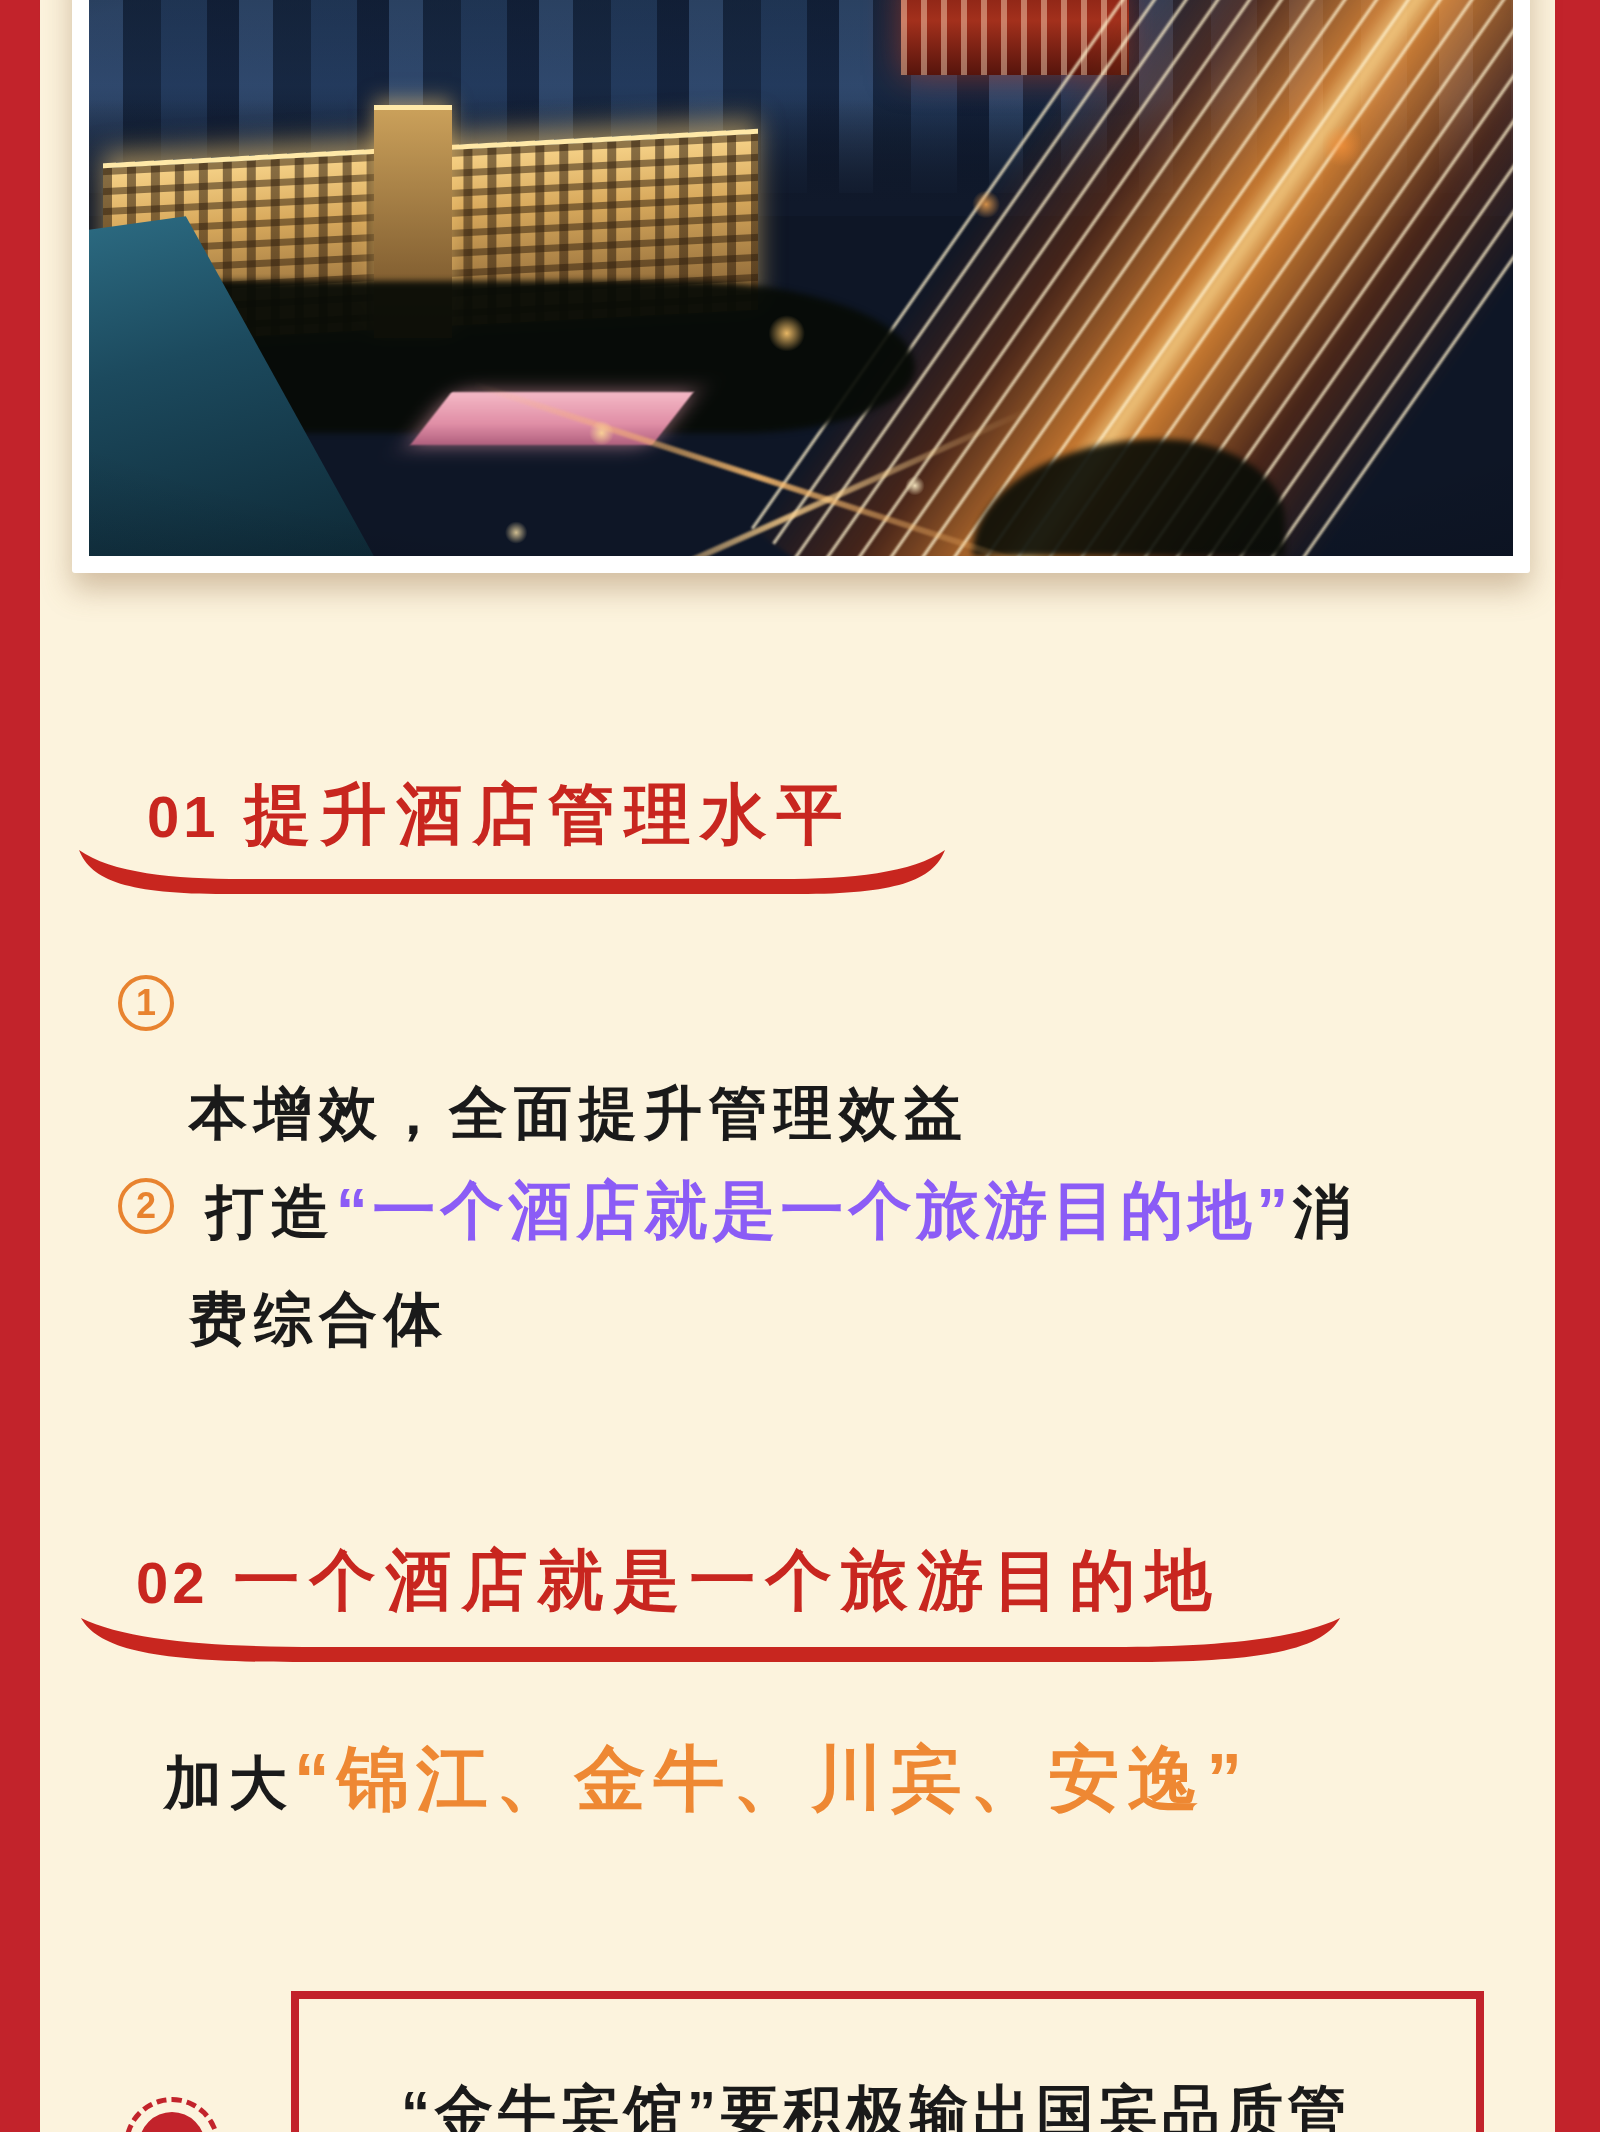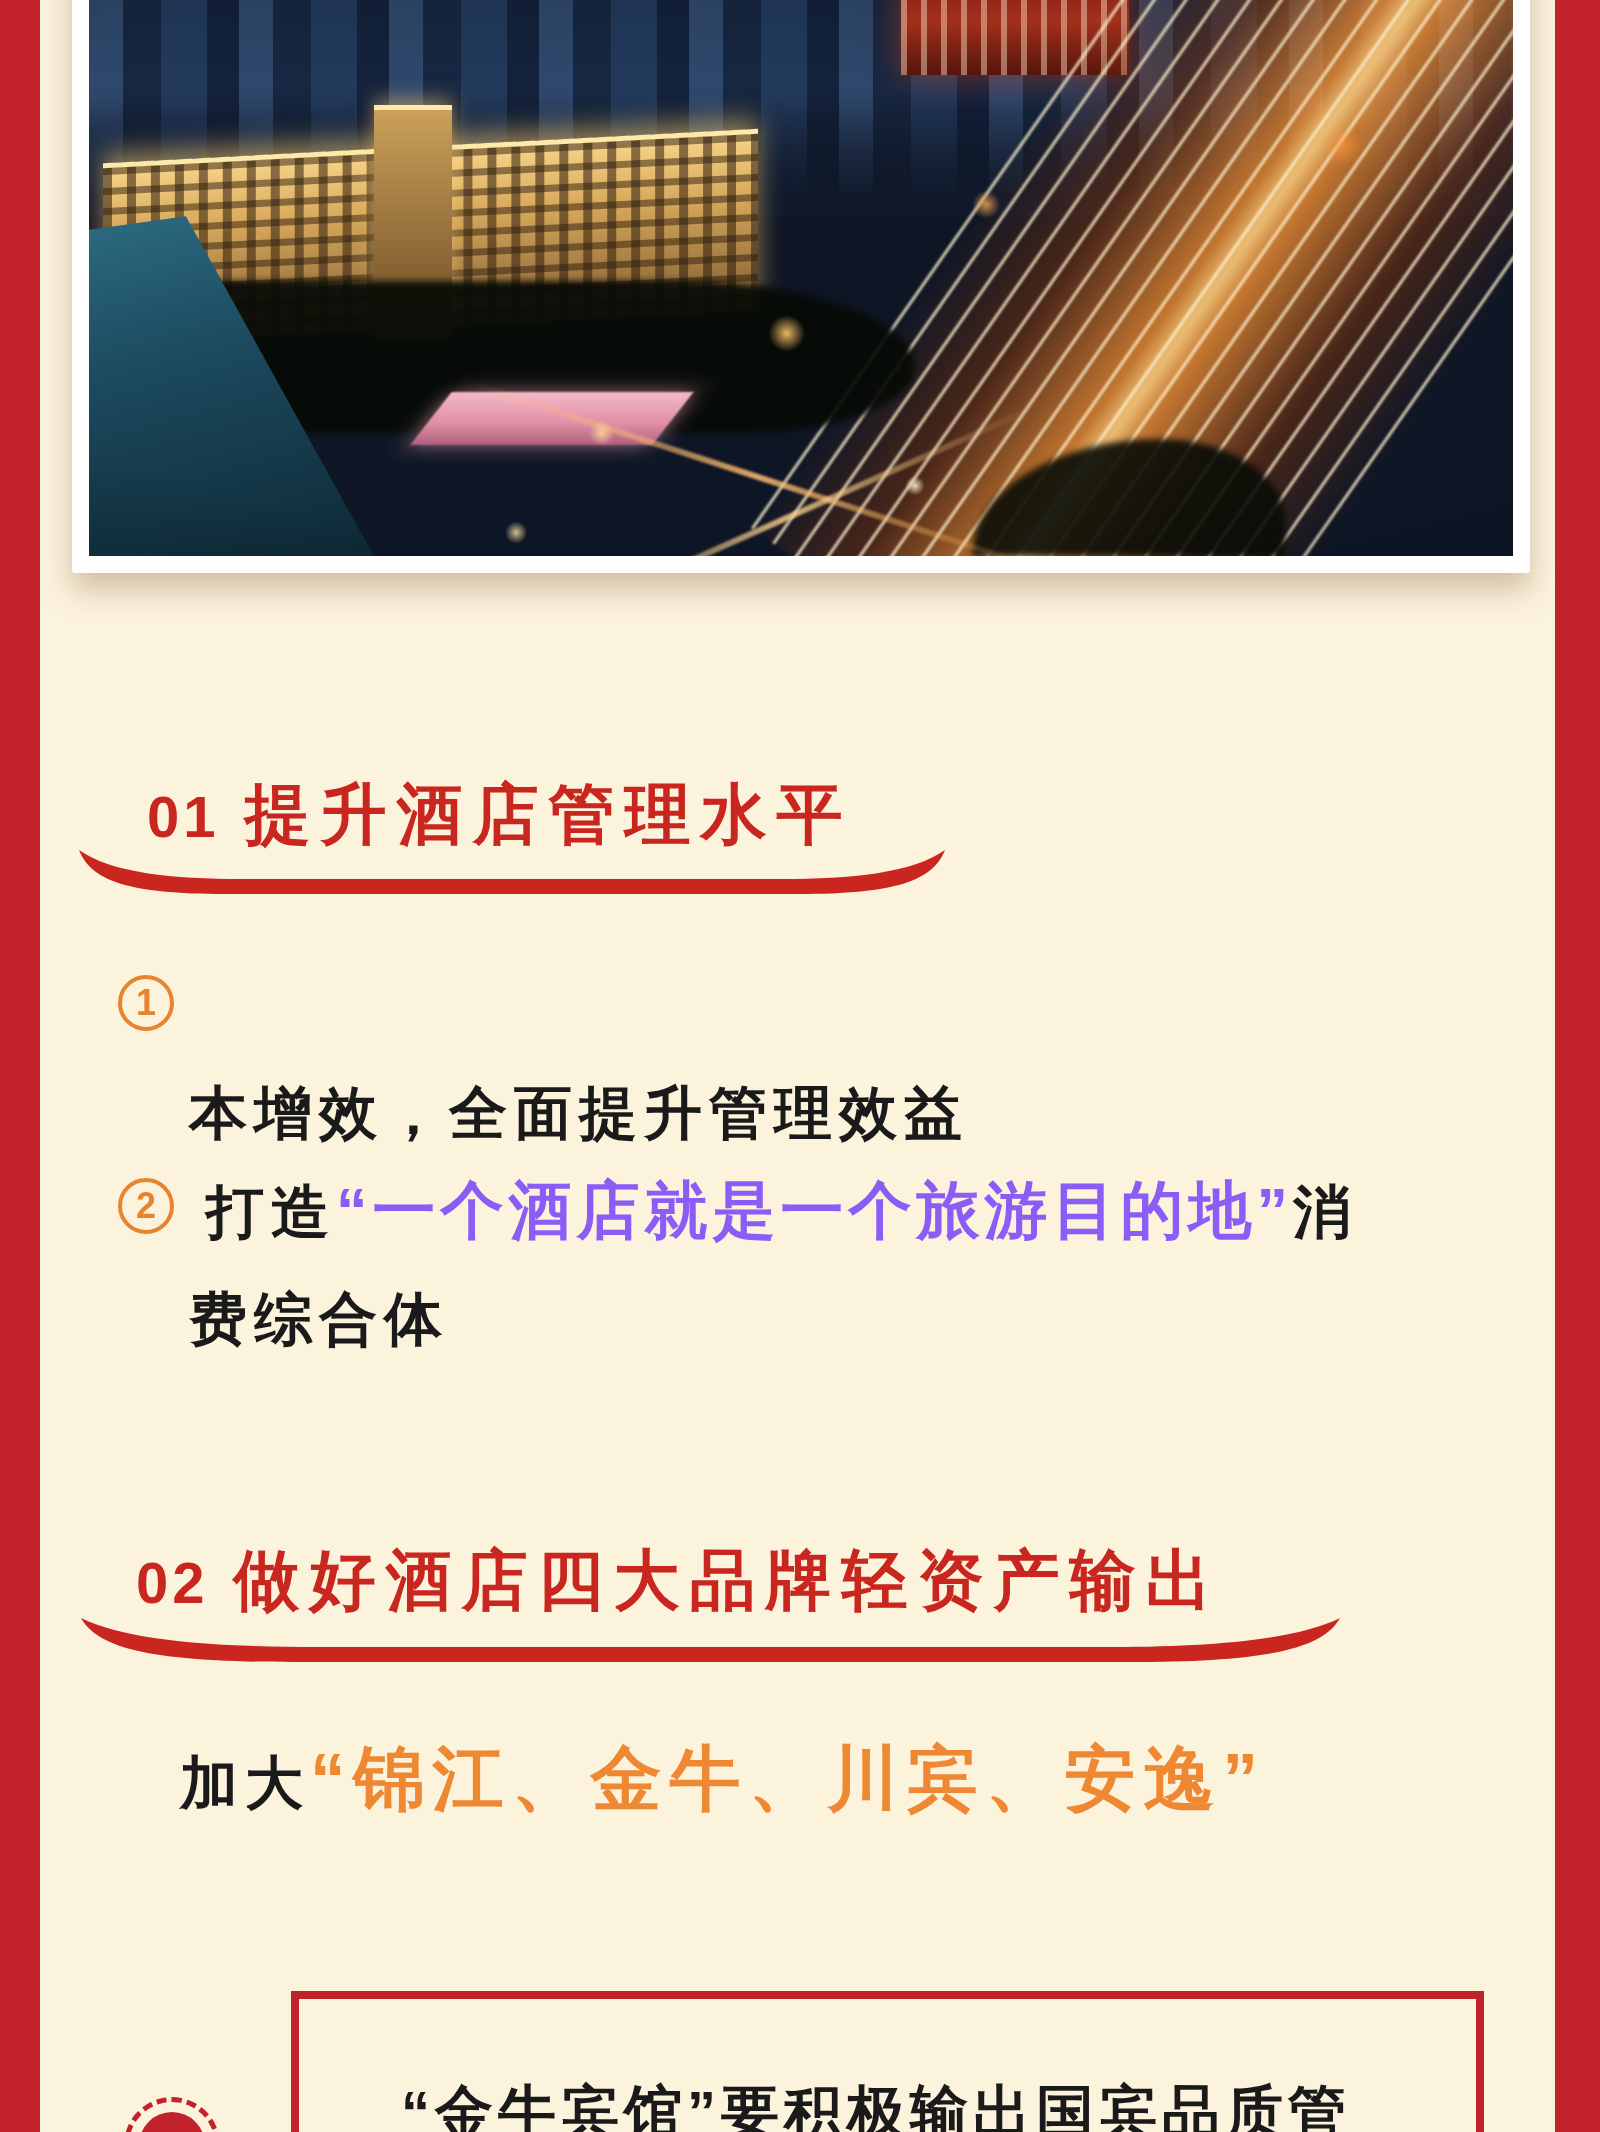--- a/index.html
+++ b/index.html
@@ -105,21 +105,21 @@
   .marker{position:absolute;width:56px;height:56px;border:4px solid #e8832f;
     border-radius:50%;box-sizing:border-box;color:#e8832f;font-weight:bold;
     font-size:36px;display:flex;align-items:center;justify-content:center;}
   .marker-1{left:118px;top:975px;}
   .marker-2{left:118px;top:1178px;}
   .l-i1a{left:206px;top:975px;}
   .l-i1b{left:189px;top:1078px;}
   .l-i2a{left:206px;top:1175px;}
   .l-i2b{left:189px;top:1284px;}
   .hl-red{color:#8b5cf6;font-size:63px;letter-spacing:5px;}
-  .l-brand1{left:180px;top:1744px;}
+  .l-brand1{left:164px;top:1744px;}
   .l-brand2{left:180px;top:1862px;}
   .hl-orange{color:#ee8833;font-size:71px;letter-spacing:8px;}
 
   
   .callout{position:absolute;left:291px;top:1991px;width:1193px;height:300px;
     border:8px solid #c2232b;box-sizing:border-box;}
   .callout .ctext{position:absolute;left:102px;top:75px;white-space:nowrap;
     color:#1a1a1a;font-weight:bold;font-size:58px;letter-spacing:5px;}
   .badge-ring{position:absolute;left:124px;top:2097px;width:96px;height:96px;
     border:5px dashed #c2232b;border-radius:50%;box-sizing:border-box;}
@@ -173,21 +173,21 @@
   <div class="marker marker-2">
     <span>2</span>
   </div>
   <div class="tline l-i2a">
     <span>打造</span><span class="hl-red">“一个酒店就是一个旅游目的地”</span><span>消</span>
   </div>
   <div class="tline l-i2b">费综合体</div>
 
   <div class="sec-head sec-head-2">
     <span class="num">02</span>
-    <span class="ttl">做好酒店四大品牌轻资产输出</span>
+    <span class="ttl">一个酒店就是一个旅游目的地</span>
   </div>
   <div class="swoosh swoosh-2">
     <svg viewBox="0 0 870 47" preserveAspectRatio="none">
       <path fill="#c8261f" d="M2,1 C14,32 52,45 148,45 L722,45 C818,45 856,32 868,1 C836,24 774,30 704,30 L166,30 C96,30 34,24 2,1 Z"></path>
     </svg>
   </div>
 
   <div class="tline l-brand1">
     <span>加大</span><span class="hl-orange">“锦江、金牛、川宾、安逸”</span>
   </div>

